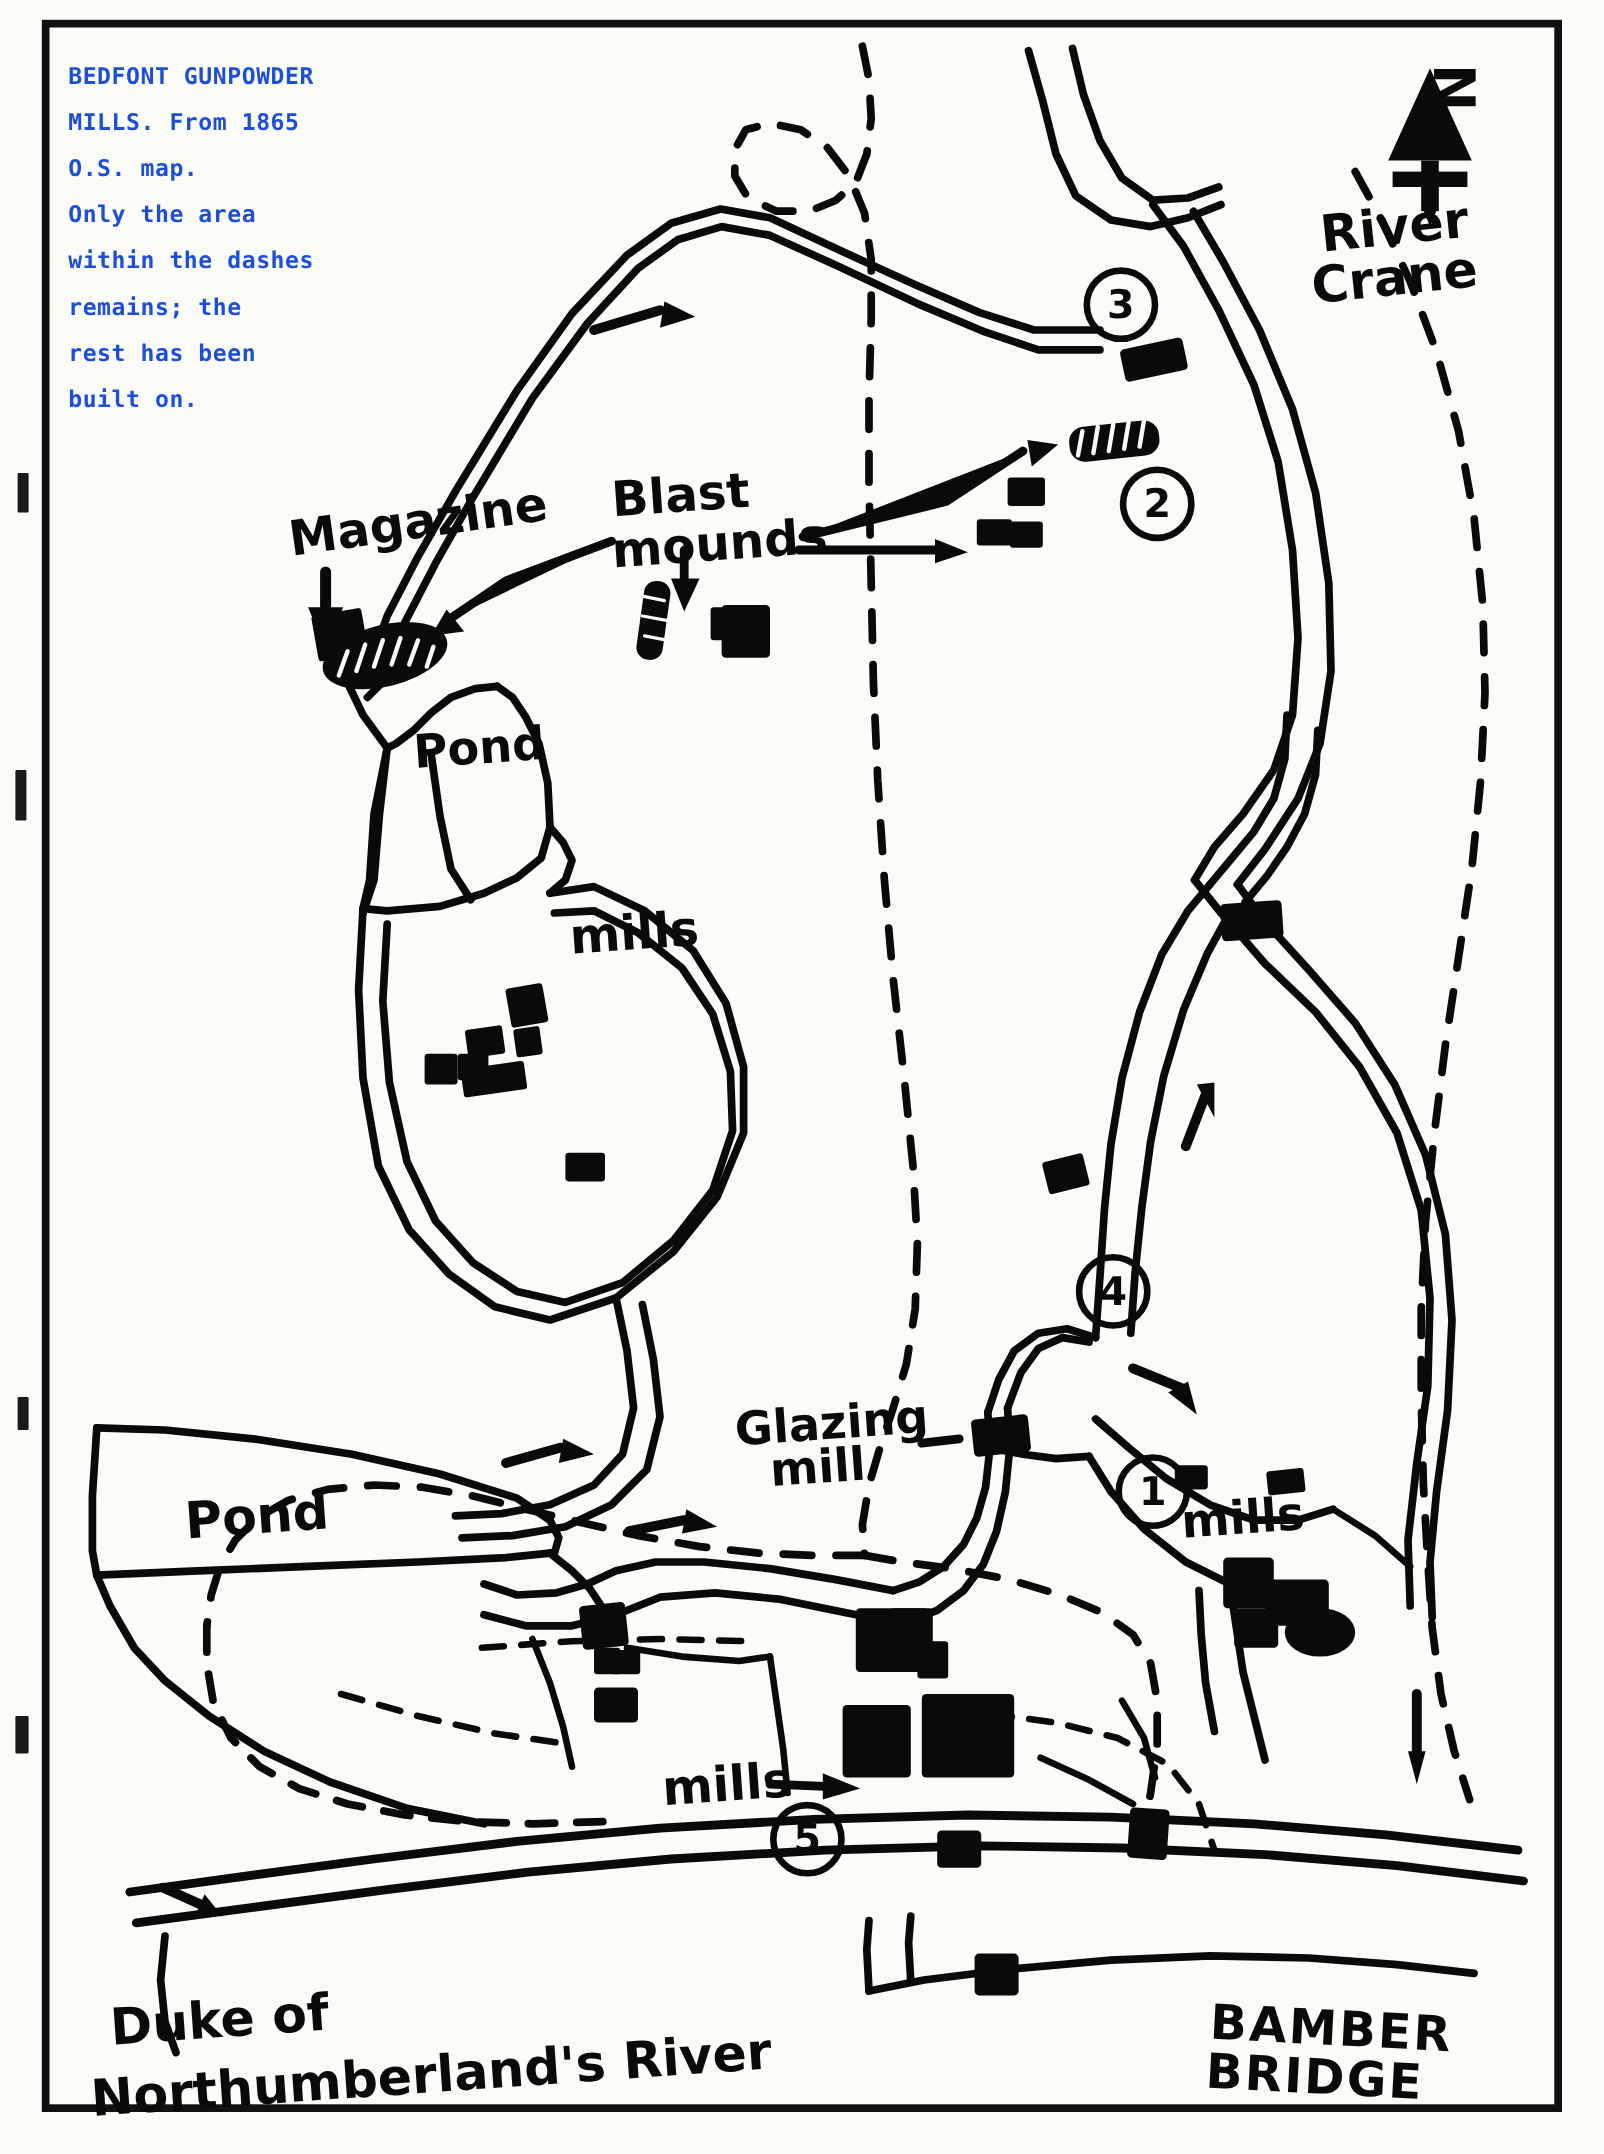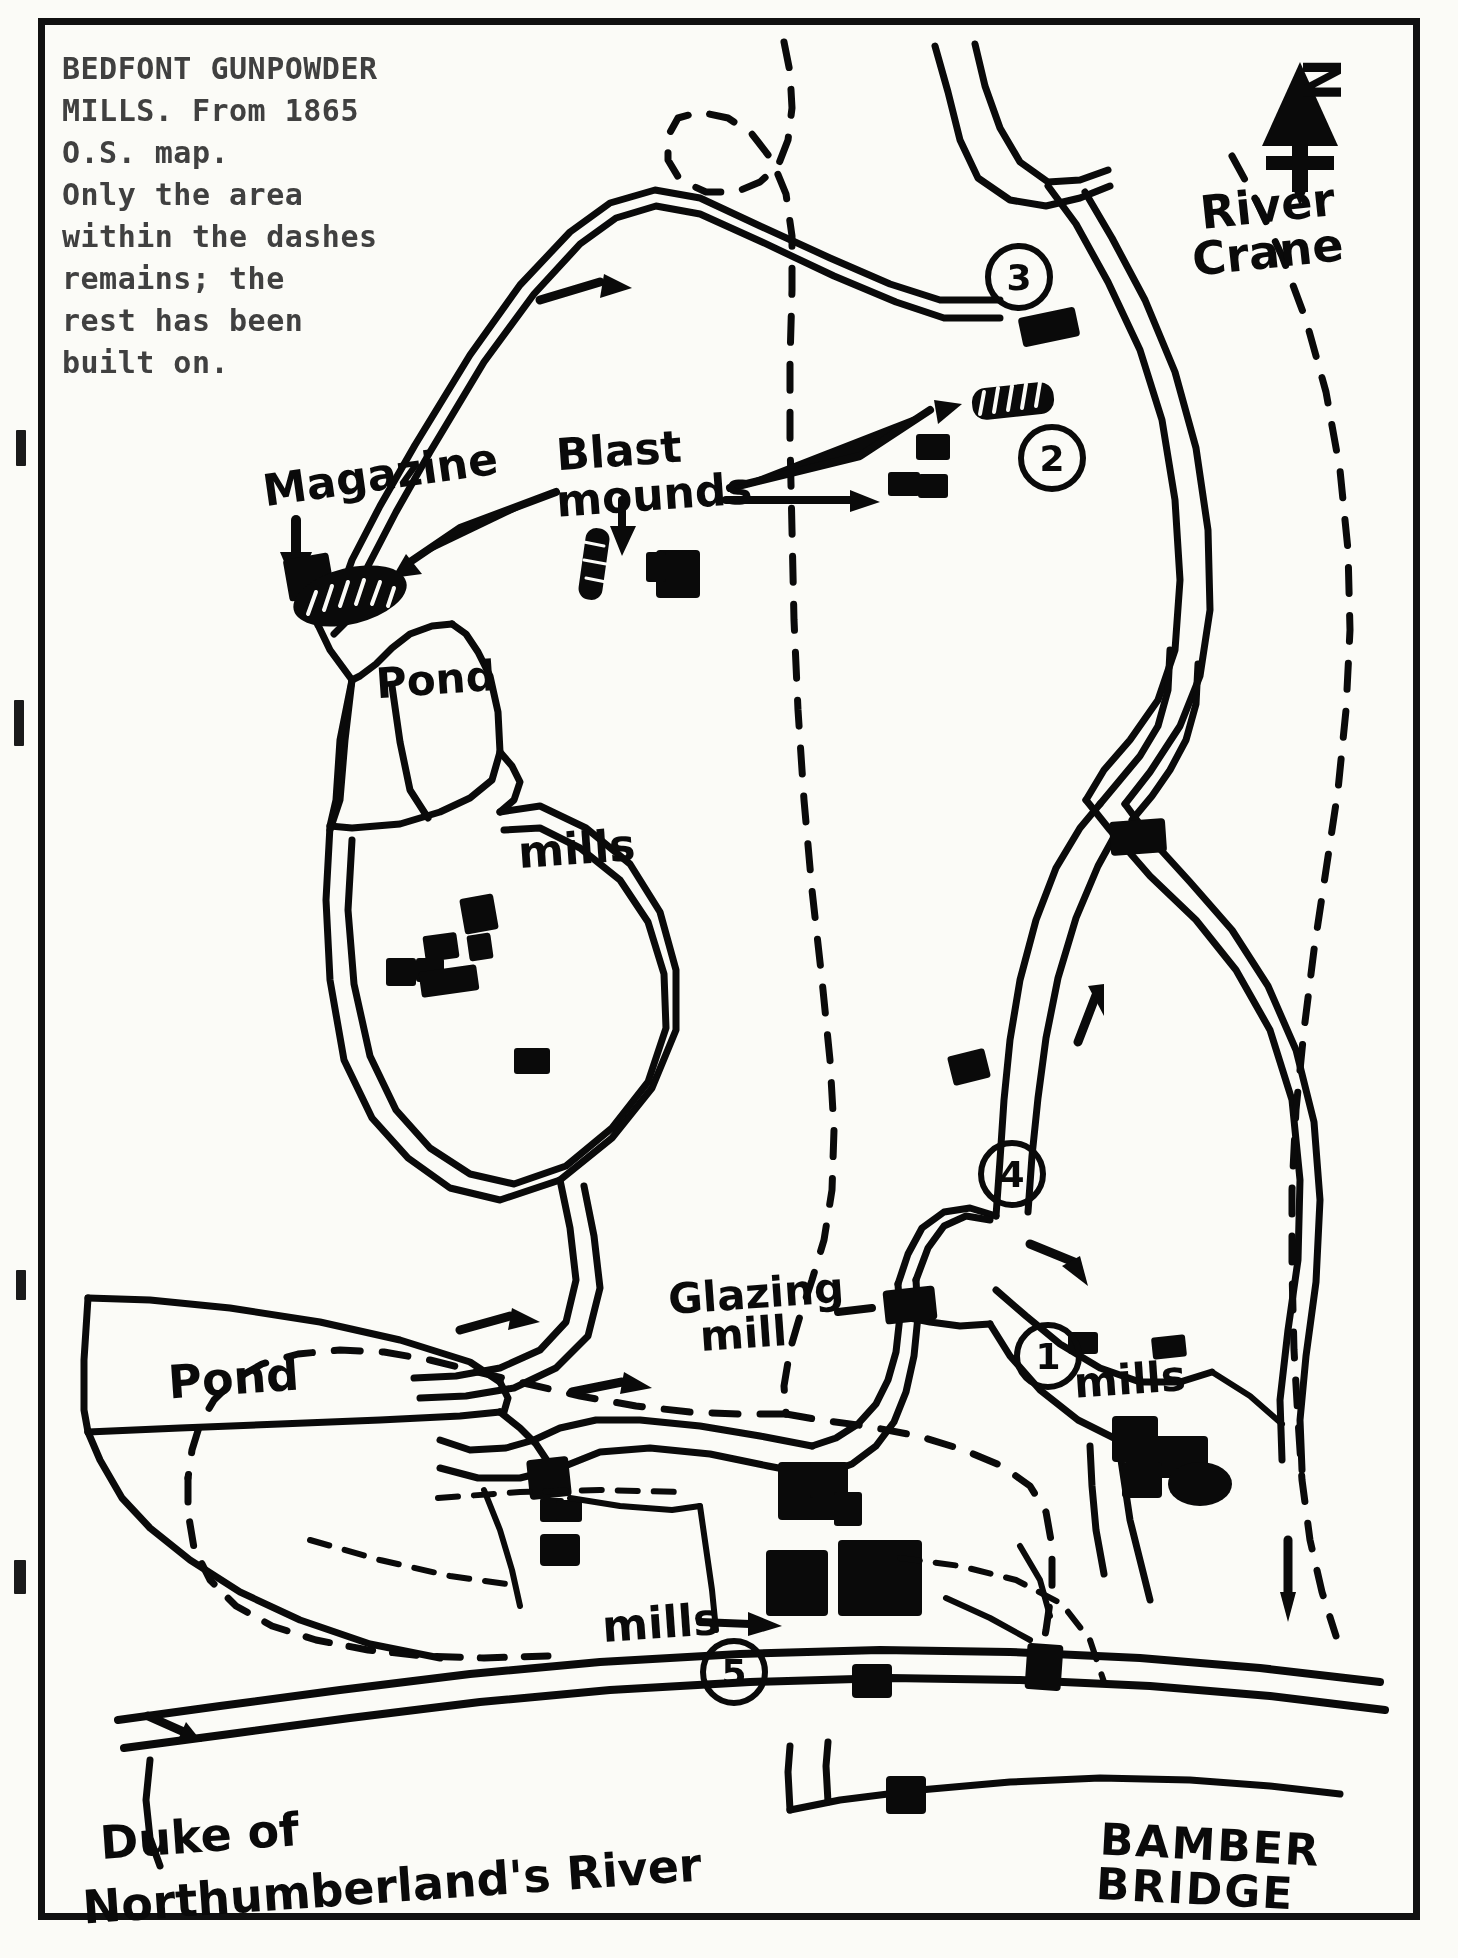--- a/index.html
+++ b/index.html
@@ -32,23 +32,23 @@
     width: 1458px;
     height: 1958px;
   }
   
   #caption {
     position: absolute;
     left: 62px;
     top: 48px;
     width: 420px;
     font-family: "DejaVu Sans Mono", "Liberation Mono", monospace;
-    font-size: 30px;
+    font-size: 21px;
     line-height: 42px;
-    color: #404040;
+    color: #1d4ed8;
     letter-spacing: 0.5px;
     white-space: pre-wrap;
     font-weight: 700;
   }
   .hand {
     position: absolute;
     font-family: "DejaVu Sans", sans-serif;
     color: #0a0a0a;
     font-weight: 700;
     white-space: nowrap;

